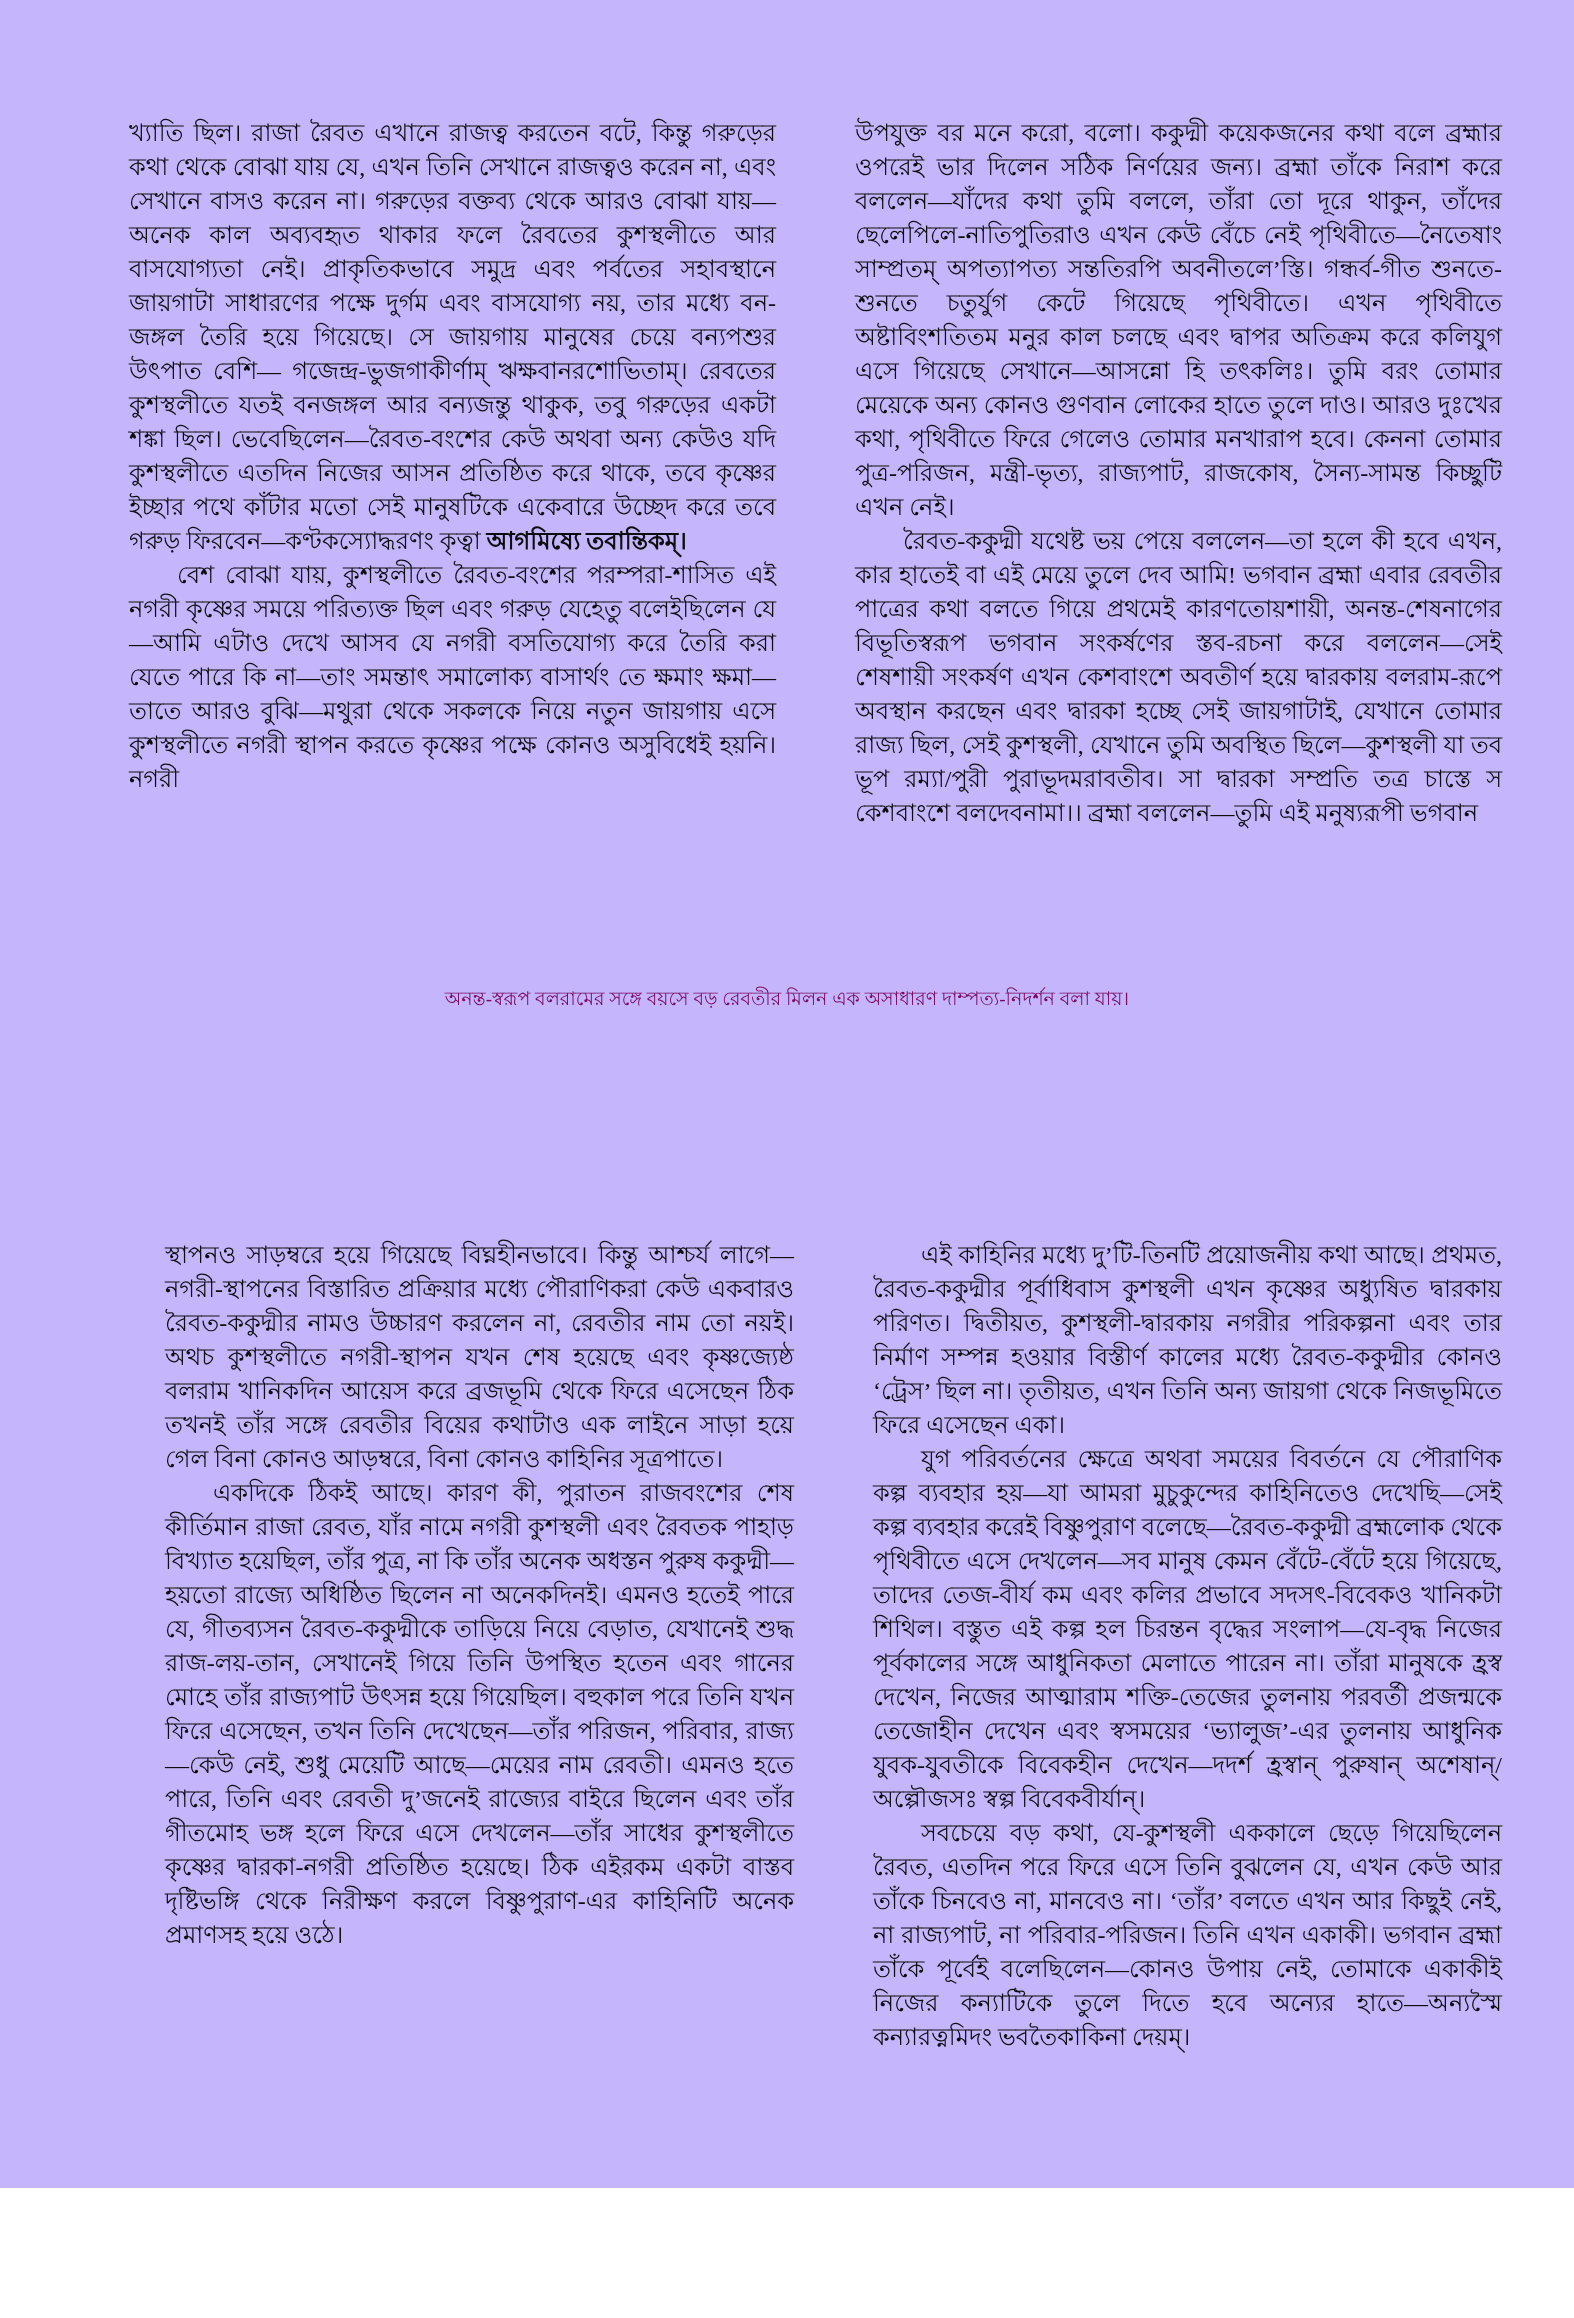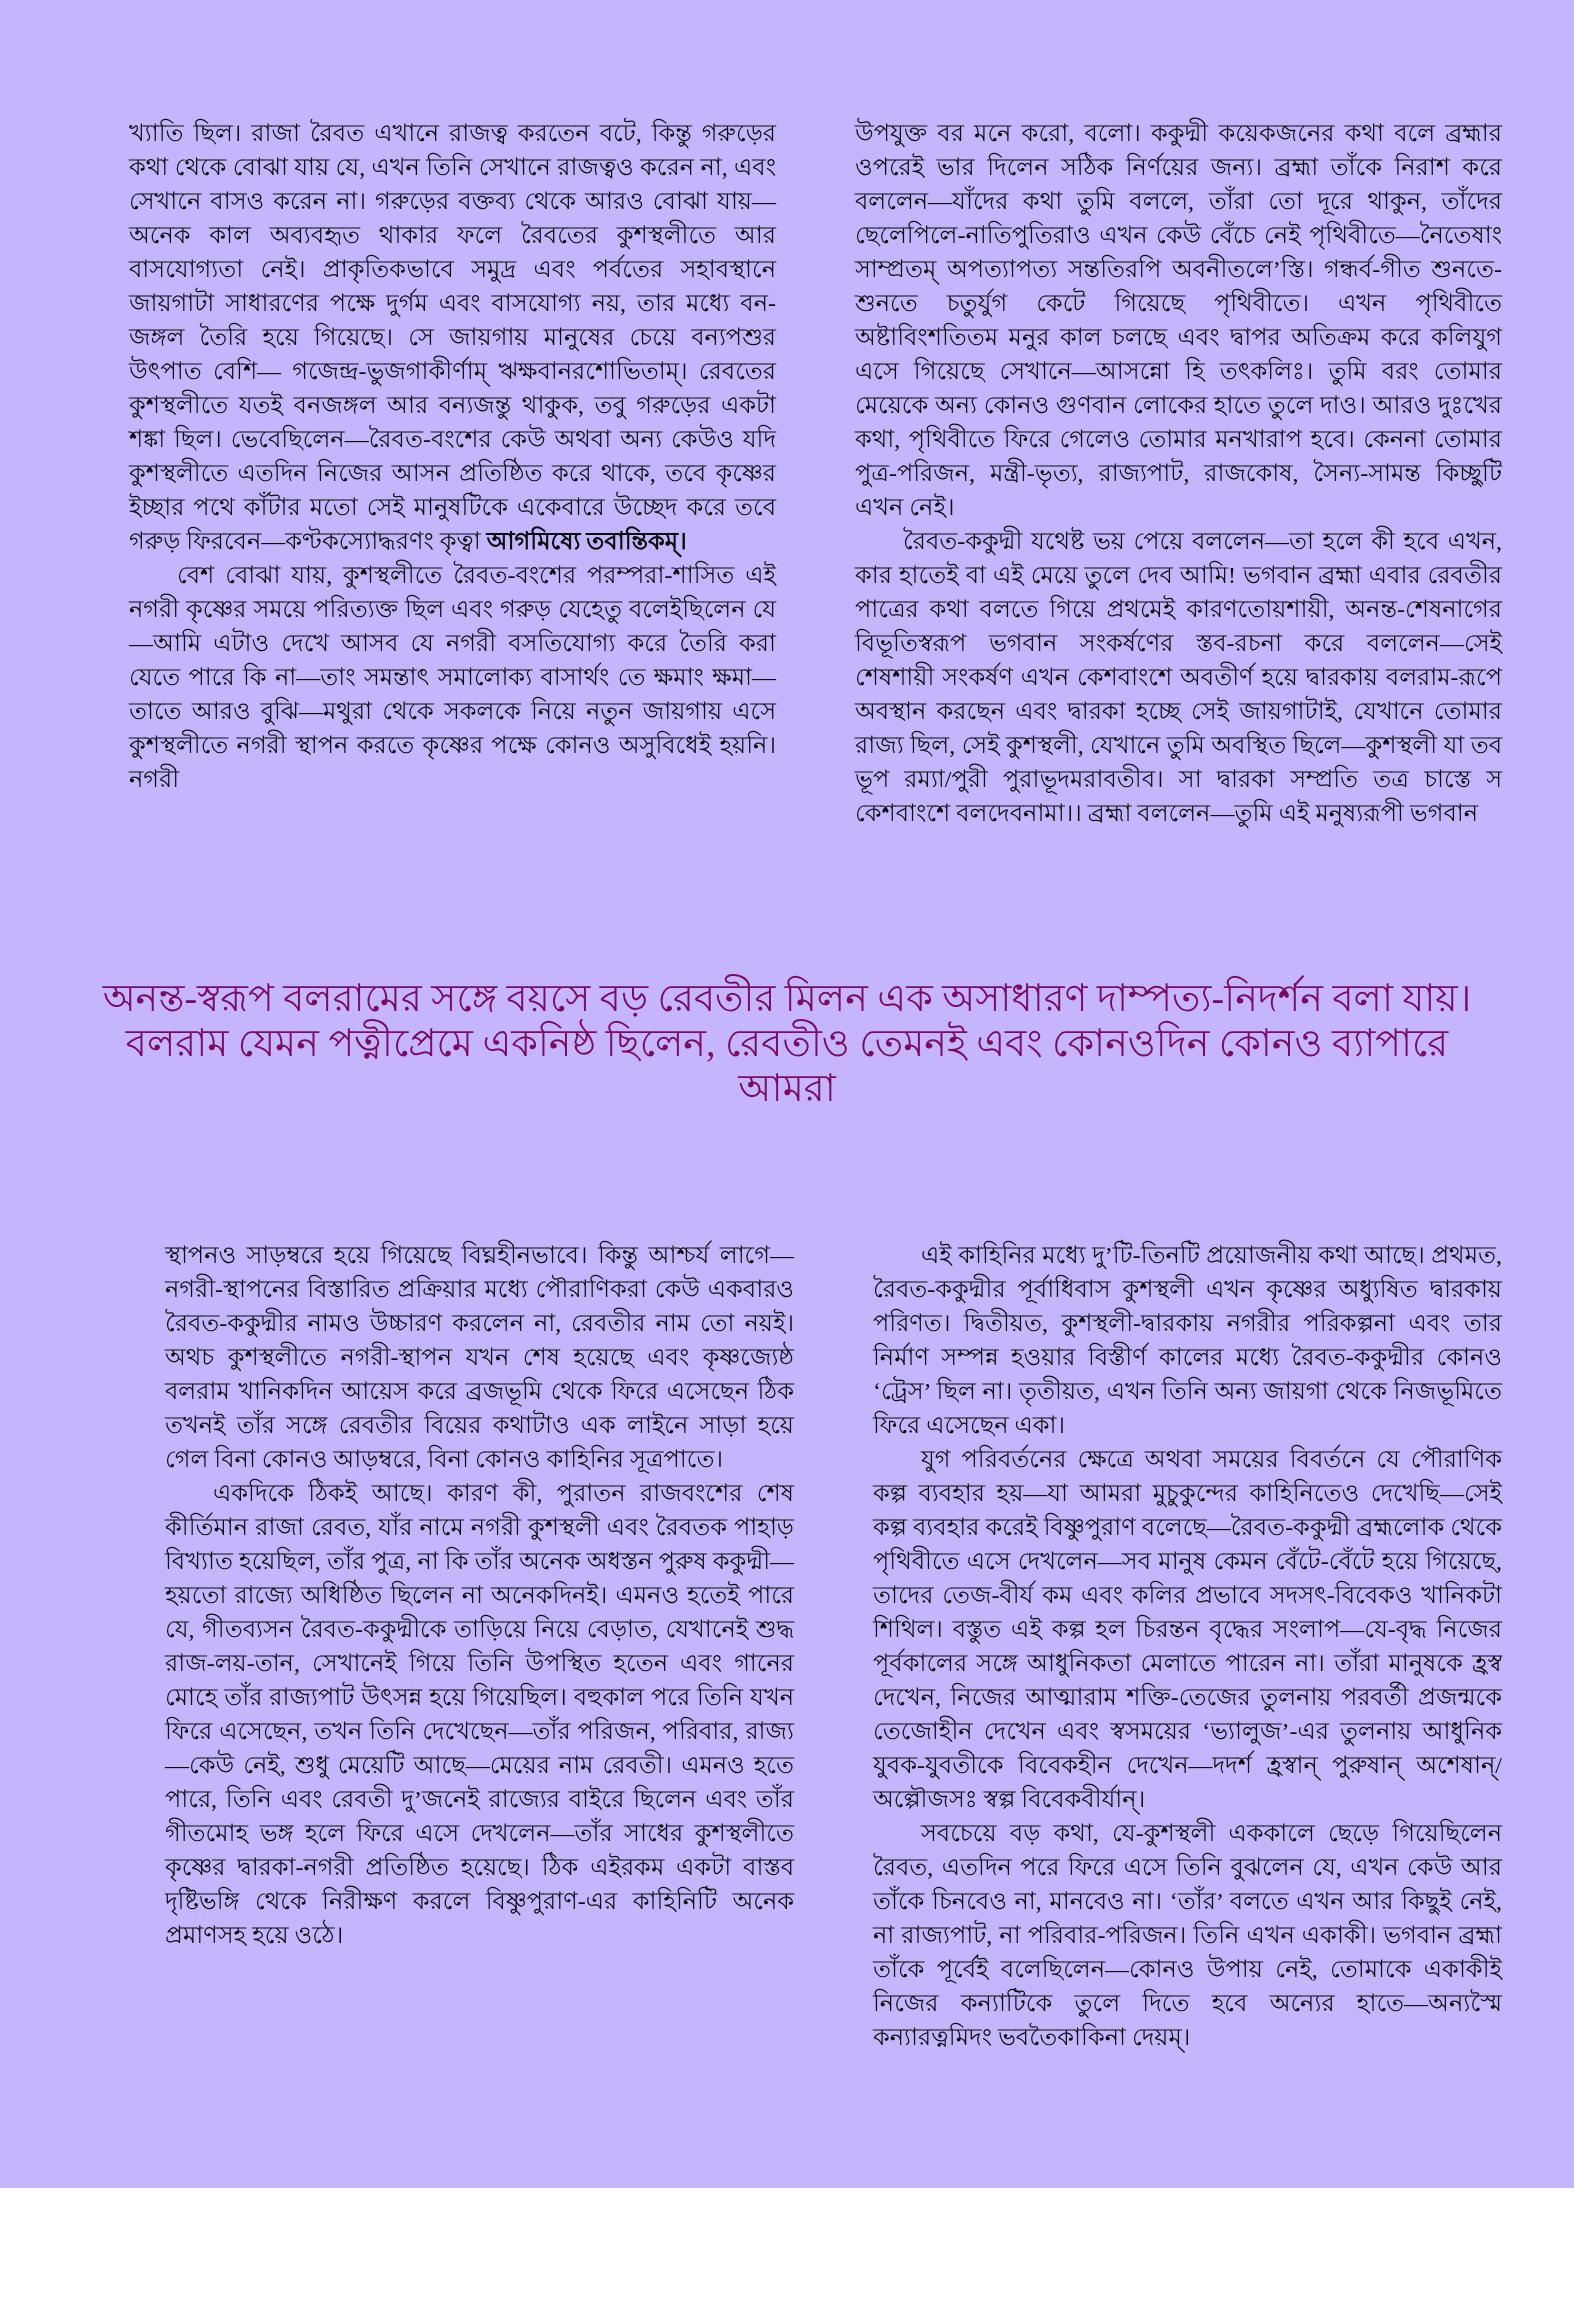--- a/index.html
+++ b/index.html
@@ -26,21 +26,21 @@
     text-align:justify;
     text-justify:inter-word;
   }
   .col p{margin:0;}
   .col p.indent{text-indent:48px;}
   .bold-inline{font-weight:bold;}
   .pull-quote{
     position:absolute;
     top:976px;left:91px;right:91px;
     text-align:center;
-    font-size:38px;
+    font-size:19px;
     line-height:45px;
     font-weight:500;
   }
   .pull-quote .q-line{display:block;}
   .page-number{
     position:absolute;
     top:2230px;left:0;width:100%;
     text-align:center;
     font-size:30px;
     line-height:28px;
@@ -57,21 +57,20 @@
       <p class="indent">বেশ বোঝা যায়, কুশস্থলীতে রৈবত-বংশের পরম্পরা-শাসিত এই নগরী কৃষ্ণের সময়ে পরিত্যক্ত ছিল এবং গরুড় যেহেতু বলেইছিলেন যে—আমি এটাও দেখে আসব যে নগরী বসতিযোগ্য করে তৈরি করা যেতে পারে কি না—তাং সমন্তাৎ সমালোক্য বাসার্থং তে ক্ষমাং ক্ষমা—তাতে আরও বুঝি—মথুরা থেকে সকলকে নিয়ে নতুন জায়গায় এসে কুশস্থলীতে নগরী স্থাপন করতে কৃষ্ণের পক্ষে কোনও অসুবিধেই হয়নি। নগরী</p>
     </div>
     <div class="col">
       <p>উপযুক্ত বর মনে করো, বলো। ককুদ্মী কয়েকজনের কথা বলে ব্রহ্মার ওপরেই ভার দিলেন সঠিক নির্ণয়ের জন্য। ব্রহ্মা তাঁকে নিরাশ করে বললেন—যাঁদের কথা তুমি বললে, তাঁরা তো দূরে থাকুন, তাঁদের ছেলেপিলে-নাতিপুতিরাও এখন কেউ বেঁচে নেই পৃথিবীতে—নৈতেষাং সাম্প্রতম্ অপত্যাপত্য সন্ততিরপি অবনীতলে’স্তি। গন্ধর্ব-গীত শুনতে-শুনতে চতুর্যুগ কেটে গিয়েছে পৃথিবীতে। এখন পৃথিবীতে অষ্টাবিংশতিতম মনুর কাল চলছে এবং দ্বাপর অতিক্রম করে কলিযুগ এসে গিয়েছে সেখানে—আসন্নো হি তৎকলিঃ। তুমি বরং তোমার মেয়েকে অন্য কোনও গুণবান লোকের হাতে তুলে দাও। আরও দুঃখের কথা, পৃথিবীতে ফিরে গেলেও তোমার মনখারাপ হবে। কেননা তোমার পুত্র-পরিজন, মন্ত্রী-ভৃত্য, রাজ্যপাট, রাজকোষ, সৈন্য-সামন্ত কিচ্ছুটি এখন নেই।</p>
       <p class="indent">রৈবত-ককুদ্মী যথেষ্ট ভয় পেয়ে বললেন—তা হলে কী হবে এখন, কার হাতেই বা এই মেয়ে তুলে দেব আমি! ভগবান ব্রহ্মা এবার রেবতীর পাত্রের কথা বলতে গিয়ে প্রথমেই কারণতোয়শায়ী, অনন্ত-শেষনাগের বিভূতিস্বরূপ ভগবান সংকর্ষণের স্তব-রচনা করে বললেন—সেই শেষশায়ী সংকর্ষণ এখন কেশবাংশে অবতীর্ণ হয়ে দ্বারকায় বলরাম-রূপে অবস্থান করছেন এবং দ্বারকা হচ্ছে সেই জায়গাটাই, যেখানে তোমার রাজ্য ছিল, সেই কুশস্থলী, যেখানে তুমি অবস্থিত ছিলে—কুশস্থলী যা তব ভূপ রম্যা/পুরী পুরাভূদমরাবতীব। সা দ্বারকা সম্প্রতি তত্র চাস্তে স কেশবাংশে বলদেবনামা।। ব্রহ্মা বললেন—তুমি এই মনুষ্যরূপী ভগবান</p>
     </div>
   </div>
 
   <div class="pull-quote" style="color: rgb(122, 11, 96);">
     <span class="q-line">অনন্ত-স্বরূপ বলরামের সঙ্গে বয়সে বড় রেবতীর মিলন এক অসাধারণ দাম্পত্য-নিদর্শন বলা যায়।</span>
-    <span class="q-line">বলরাম যেমন পত্নীপ্রেমে একনিষ্ঠ ছিলেন, রেবতীও তেমনই এবং কোনওদিন কোনও ব্যাপারে আমরা</span>
   </div>
 
   <div class="columns bottom">
     <div class="col">
       <p>স্থাপনও সাড়ম্বরে হয়ে গিয়েছে বিঘ্নহীনভাবে। কিন্তু আশ্চর্য লাগে—নগরী-স্থাপনের বিস্তারিত প্রক্রিয়ার মধ্যে পৌরাণিকরা কেউ একবারও রৈবত-ককুদ্মীর নামও উচ্চারণ করলেন না, রেবতীর নাম তো নয়ই। অথচ কুশস্থলীতে নগরী-স্থাপন যখন শেষ হয়েছে এবং কৃষ্ণজ্যেষ্ঠ বলরাম খানিকদিন আয়েস করে ব্রজভূমি থেকে ফিরে এসেছেন ঠিক তখনই তাঁর সঙ্গে রেবতীর বিয়ের কথাটাও এক লাইনে সাড়া হয়ে গেল বিনা কোনও আড়ম্বরে, বিনা কোনও কাহিনির সূত্রপাতে।</p>
       <p class="indent">একদিকে ঠিকই আছে। কারণ কী, পুরাতন রাজবংশের শেষ কীর্তিমান রাজা রেবত, যাঁর নামে নগরী কুশস্থলী এবং রৈবতক পাহাড় বিখ্যাত হয়েছিল, তাঁর পুত্র, না কি তাঁর অনেক অধস্তন পুরুষ ককুদ্মী—হয়তো রাজ্যে অধিষ্ঠিত ছিলেন না অনেকদিনই। এমনও হতেই পারে যে, গীতব্যসন রৈবত-ককুদ্মীকে তাড়িয়ে নিয়ে বেড়াত, যেখানেই শুদ্ধ রাজ-লয়-তান, সেখানেই গিয়ে তিনি উপস্থিত হতেন এবং গানের মোহে তাঁর রাজ্যপাট উৎসন্ন হয়ে গিয়েছিল। বহুকাল পরে তিনি যখন ফিরে এসেছেন, তখন তিনি দেখেছেন—তাঁর পরিজন, পরিবার, রাজ্য—কেউ নেই, শুধু মেয়েটি আছে—মেয়ের নাম রেবতী। এমনও হতে পারে, তিনি এবং রেবতী দু’জনেই রাজ্যের বাইরে ছিলেন এবং তাঁর গীতমোহ ভঙ্গ হলে ফিরে এসে দেখলেন—তাঁর সাধের কুশস্থলীতে কৃষ্ণের দ্বারকা-নগরী প্রতিষ্ঠিত হয়েছে। ঠিক এইরকম একটা বাস্তব দৃষ্টিভঙ্গি থেকে নিরীক্ষণ করলে বিষ্ণুপুরাণ-এর কাহিনিটি অনেক প্রমাণসহ হয়ে ওঠে।</p>
     </div>
     <div class="col">
       <p class="indent">এই কাহিনির মধ্যে দু’টি-তিনটি প্রয়োজনীয় কথা আছে। প্রথমত, রৈবত-ককুদ্মীর পূর্বাধিবাস কুশস্থলী এখন কৃষ্ণের অধ্যুষিত দ্বারকায় পরিণত। দ্বিতীয়ত, কুশস্থলী-দ্বারকায় নগরীর পরিকল্পনা এবং তার নির্মাণ সম্পন্ন হওয়ার বিস্তীর্ণ কালের মধ্যে রৈবত-ককুদ্মীর কোনও ‘ট্রেস’ ছিল না। তৃতীয়ত, এখন তিনি অন্য জায়গা থেকে নিজভূমিতে ফিরে এসেছেন একা।</p>
       <p class="indent">যুগ পরিবর্তনের ক্ষেত্রে অথবা সময়ের বিবর্তনে যে পৌরাণিক কল্প ব্যবহার হয়—যা আমরা মুচুকুন্দের কাহিনিতেও দেখেছি—সেই কল্প ব্যবহার করেই বিষ্ণুপুরাণ বলেছে—রৈবত-ককুদ্মী ব্রহ্মলোক থেকে পৃথিবীতে এসে দেখলেন—সব মানুষ কেমন বেঁটে-বেঁটে হয়ে গিয়েছে, তাদের তেজ-বীর্য কম এবং কলির প্রভাবে সদসৎ-বিবেকও খানিকটা শিথিল। বস্তুত এই কল্প হল চিরন্তন বৃদ্ধের সংলাপ—যে-বৃদ্ধ নিজের পূর্বকালের সঙ্গে আধুনিকতা মেলাতে পারেন না। তাঁরা মানুষকে হ্রস্ব দেখেন, নিজের আত্মারাম শক্তি-তেজের তুলনায় পরবর্তী প্রজন্মকে তেজোহীন দেখেন এবং স্বসময়ের ‘ভ্যালুজ’-এর তুলনায় আধুনিক যুবক-যুবতীকে বিবেকহীন দেখেন—দদর্শ হ্রস্বান্ পুরুষান্ অশেষান্/অল্পৌজসঃ স্বল্প বিবেকবীর্যান্।</p>

